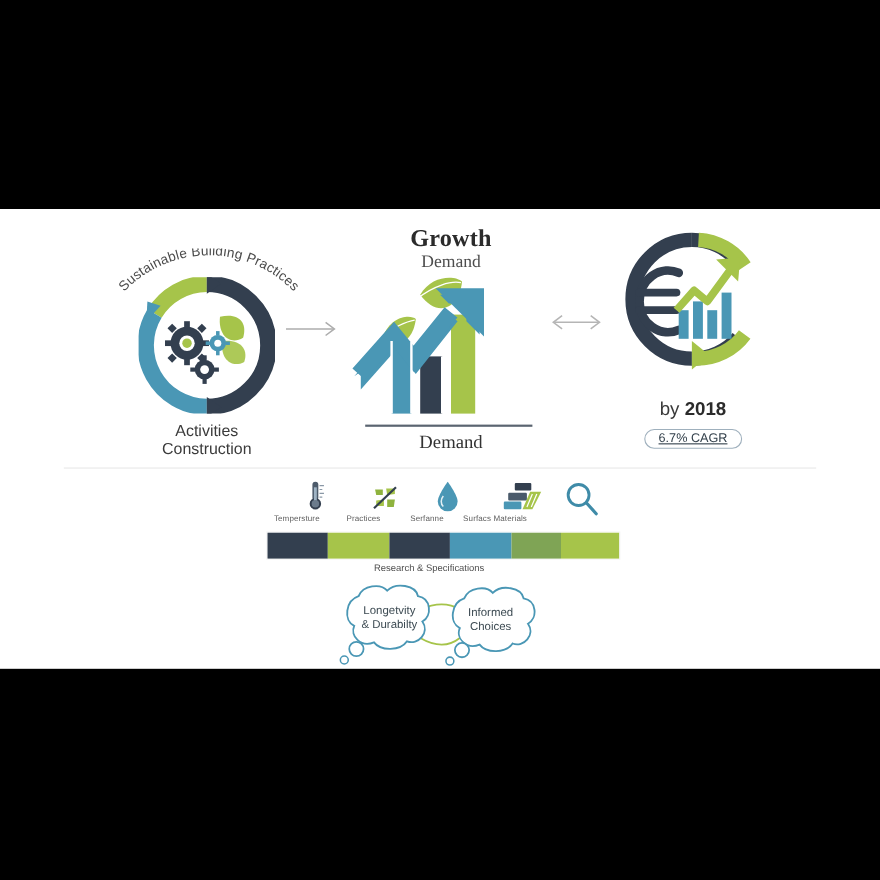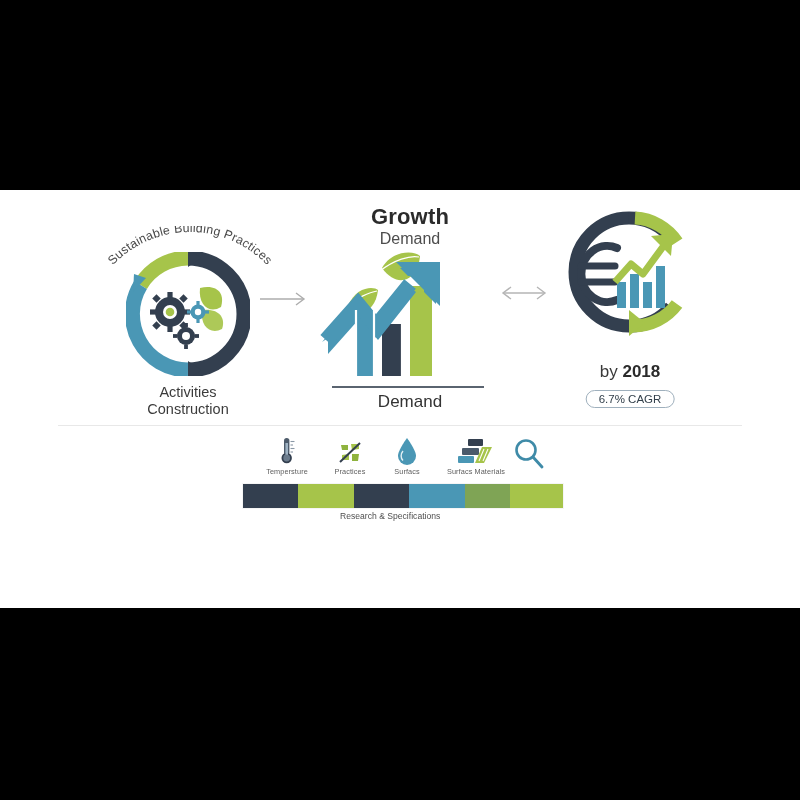--- a/index.html
+++ b/index.html
@@ -29,21 +29,21 @@
                          fill:#4a4a4a; letter-spacing:.2px; }
   .cycle-caption {
     position:absolute; left:0; top:174px; width:220px;
     text-align:center; font-size:14.5px; color:#3b3b3b; line-height:17px;
   }
 
   
   #arrow-1 { position:absolute; left:258px; top:98px; width:54px; height:22px; }
 
   
-  #panel-growth { position:absolute; left:310px; top:8px; width:200px; height:227px; }
+  #panel-growth { position:absolute; left:310px; top:8px; width:200px; height:227px;font-family:Liberation Serif, serif; }
   .growth-title {
     position:absolute; left:0; top:6px; width:200px; text-align:center;
     font-size:22px; font-weight:bold; color:#2b2b2b; letter-spacing:.2px;
   }
   .growth-sub {
     position:absolute; left:0; top:32px; width:200px; text-align:center;
     font-size:16px; color:#4d4d4d;
   }
   #growth-art { position:absolute; left:10px; top:48px; width:180px; height:140px; }
   .growth-base {
@@ -65,35 +65,35 @@
     font-size:19px; font-weight:bold; color:#2e2e2e;
   }
   .value-year {
     position:absolute; left:0; top:152px; width:190px; text-align:center;
     font-size:17px; color:#3a3a3a;
   }
   .value-year b { font-weight:bold; color:#2b2b2b; }
   .cagr-pill {
     position:absolute; left:50%; top:180px; transform:translateX(-50%);
     border:1px solid #9fb0bd; border-radius:11px; padding:2px 12px;
-    font-size:11.5px; color:#33404b; background:#fff; white-space:nowrap;
+    font-size:11.5px; color:#33404b; background:#fff; white-space:nowrap;text-decoration:underline;
   }
 
   
   #divider {
     position:absolute; left:58px; top:235px; width:684px; height:1px;
     background:#e8e8e8;
   }
 
   
   #bottom-band { position:absolute; left:0; top:245px; width:800px; height:173px; }
 
   
   #icon-row { position:absolute; left:243px; top:0px; width:320px; height:48px; }
-  .spec-item { position:absolute; top:0; text-align:center; }
+  .spec-item { position:absolute; top:0; }
   .spec-glyph { height:30px; display:flex; align-items:flex-end; justify-content:center; }
   .spec-label {
     margin-top:2px; font-size:7.3px; color:#5e5e5e; white-space:nowrap;
     letter-spacing:.1px;
   }
   #magnifier { position:absolute; left:512px; top:2px; width:34px; height:34px; }
 
   
   #color-bar {
     position:absolute; left:243px; top:49px; width:320px; height:24px;
@@ -300,21 +300,21 @@
           <div class="spec-label">Practices</div>
         </div>
 
         <div class="spec-item" style="left:130px;width:68px;">
           <div class="spec-glyph">
             <svg width="20" height="28" viewBox="0 0 20 28">
               <path d="M10 1 C 10 1 1 13 1 19 A 9 9 0 0 0 19 19 C 19 13 10 1 10 1 Z" fill="#4a97b5"></path>
               <path d="M6 14 C 3.5 17 3.5 21 6 23.5" fill="none" stroke="#ffffff" stroke-width="1.4" opacity=".85"></path>
             </svg>
           </div>
-          <div class="spec-label">Surfacs</div>
+          <div class="spec-label">Serfanne</div>
         </div>
 
         <div class="spec-item" style="left:178px;width:110px;">
           <div class="spec-glyph">
             <svg width="40" height="28" viewBox="0 0 40 28">
               <rect x="12" y="2" width="15" height="7" rx="1" fill="#333f4f"></rect>
               <rect x="6" y="11" width="17" height="7" rx="1" fill="#4a5a6b"></rect>
               <rect x="2" y="19" width="16" height="7" rx="1" fill="#4a97b5"></rect>
               <polygon points="26,10 36,10 28,26 19,26" fill="#a6c44a"></polygon>
               <g stroke="#ffffff" stroke-width="1.1">
@@ -336,16 +336,54 @@
         <div style="flex:1.35;background:#333f4f;"></div>
         <div style="flex:1.35;background:#a6c44a;"></div>
         <div style="flex:1.35;background:#333f4f;"></div>
         <div style="flex:1.35;background:#4a97b5;"></div>
         <div style="flex:1.1;background:#7fa455;"></div>
         <div style="flex:1.3;background:#a6c44a;"></div>
       </div>
 
       <div class="bar-caption">Research &amp; Specifications</div>
 
+      <div id="bubbles">
+        <svg width="210" height="78" viewBox="0 0 210 78" style="position:absolute;left:0;top:0;">
+
+          <path d="M 86 26 C 100 20 112 20 122 26" fill="none" stroke="#a6c44a" stroke-width="1.6"></path>
+          <path d="M 86 52 C 100 60 112 60 122 52" fill="none" stroke="#a6c44a" stroke-width="1.6"></path>
+
+          <g fill="#ffffff" stroke="#4a97b5" stroke-width="1.7">
+            <path d="M 30 14
+                     C 34 4 50 2 56 9
+                     C 64 1 82 4 84 14
+                     C 96 16 97 32 88 37
+                     C 95 47 84 59 74 55
+                     C 68 64 50 64 44 56
+                     C 32 61 22 50 26 41
+                     C 16 36 18 18 30 14 Z"></path>
+          </g>
+
+          <g fill="#ffffff" stroke="#4a97b5" stroke-width="1.7">
+            <path d="M 126 16
+                     C 130 6 146 4 152 11
+                     C 160 3 178 6 180 16
+                     C 192 18 193 34 184 39
+                     C 191 49 180 61 170 57
+                     C 164 66 146 66 140 58
+                     C 128 63 118 52 122 43
+                     C 112 38 114 20 126 16 Z"></path>
+          </g>
+
+          <circle cx="28" cy="62" r="6.5" fill="#ffffff" stroke="#4a97b5" stroke-width="1.6"></circle>
+          <circle cx="17" cy="72" r="3.6" fill="#ffffff" stroke="#4a97b5" stroke-width="1.4"></circle>
+          <circle cx="124" cy="63" r="6.5" fill="#ffffff" stroke="#4a97b5" stroke-width="1.6"></circle>
+          <circle cx="113" cy="73" r="3.6" fill="#ffffff" stroke="#4a97b5" stroke-width="1.4"></circle>
+        </svg>
+        <div class="bubble-text" id="bubble-text-1">Longetvity
+&amp; Durabilty</div>
+        <div class="bubble-text" id="bubble-text-2">Informed
+Choices</div>
+      </div>
 
     </div>
   </div>
 </div>
 
 </body></html>

